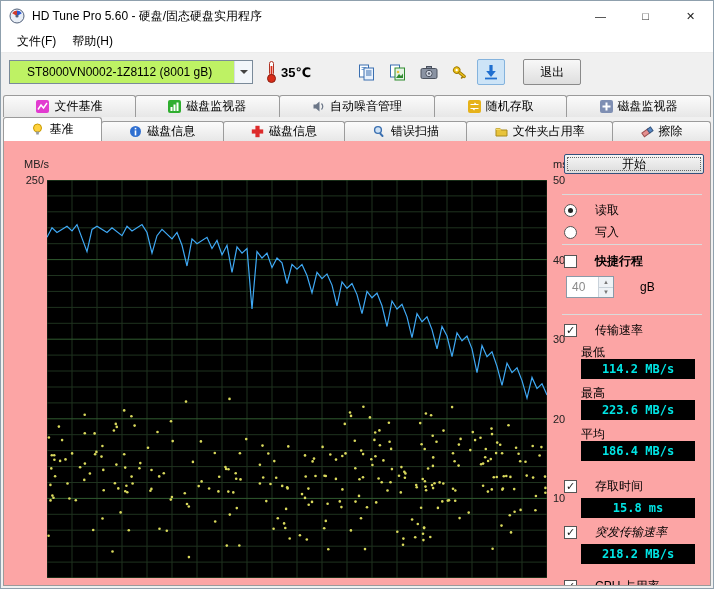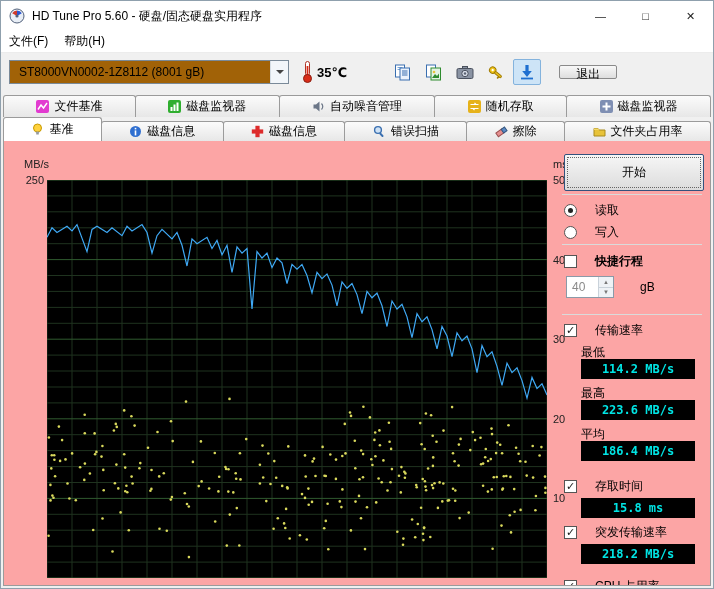--- a/index.html
+++ b/index.html
@@ -10,55 +10,55 @@
     position: relative; overflow: hidden;
     border: 1px solid #8fa0ad;
   }
   
   .titlebar { height:30px; background:#fff; display:flex; align-items:center; padding-left:8px; }
   .app-icon { width:16px; height:16px; display:inline-flex; }
   .title-text { margin-left:7px; font-size:12px; flex:1; white-space:nowrap; overflow:hidden; }
   .win-controls { display:flex; height:30px; }
   .win-btn { width:45px; height:30px; display:flex; align-items:center; justify-content:center; font-size:11px; color:#222; }
   
-  .menubar { height:22px; background:#fff; display:flex; align-items:center; padding-left:0; border-bottom:1px solid #ececec; }
+  .menubar { height:22px; background:#fff; display:flex; align-items:center; padding-left:8px; border-bottom:1px solid #ececec; }
   .menu-item { padding:2px 8px; }
   
   .toolbar { height:38px; display:flex; align-items:center; padding:0 8px; background:#f0f0f0; }
-  .combo { width:280px; height:24px; background:#a16207; border:1px solid #7a8a99; display:flex; align-items:center; position:relative; padding-left:9px; }
+  .combo { width:244px; height:24px; background:#bef264; border:1px solid #7a8a99; display:flex; align-items:center; position:relative; padding-left:17px; }
   .combo-text { flex:1; font-size:12px; white-space:nowrap; overflow:hidden; }
   .combo-arrow { width:18px; height:22px; display:flex; align-items:center; justify-content:center; border-left:1px solid #d5dde5; background:#f2f6fa; }
   .combo-arrow::after { content:""; border:4px solid transparent; border-top-color:#444; margin-top:4px; }
   .thermo { margin-left:12px; display:inline-flex; }
   .temp { font-size:13px; font-weight:bold; margin-left:3px; }
   .tool-btns { display:flex; gap:3px; margin-left:42px; }
   .tool-btn { width:28px; height:26px; display:flex; align-items:center; justify-content:center; border:1px solid transparent; border-radius:2px; background:transparent; }
   .tool-btn.active { background:#cde4f7; border-color:#84b3dd; }
-  .exit-btn { margin-left:18px; width:58px; height:14px; border:1px solid #8a8a8a; border-radius:2px;
+  .exit-btn { margin-left:18px; width:58px; height:26px; border:1px solid #8a8a8a; border-radius:2px;
     background:linear-gradient(#f8f8f8,#dedede); font-family:inherit; font-size:12px; }
   
   .tabs { position:absolute; left:2px; right:2px; display:flex; }
   .tabs1 { top:94px; height:22px; }
   .tabs2 { top:116px; height:24px; align-items:flex-end; z-index:5; }
   .tab { flex:1 1 auto; display:flex; align-items:center; justify-content:center; gap:5px;
     border:1px solid #9b9b9b; border-bottom:none; border-radius:3px 3px 0 0;
     background:linear-gradient(#fbfbfb,#e7e7e7); font-size:12px; white-space:nowrap; padding:0 8px; }
   .tab + .tab { margin-left:-1px; }
   .tabs1 .tab { height:22px; }
   .tabs2 .tab { height:20px; }
   .tabs2 .tab.active { height:24px; background:#fff; z-index:6; }
   .tab-icon { display:inline-flex; width:13px; height:13px; }
   
   .page { position:absolute; top:138px; left:2px; right:2px; bottom:2px; background:#fca5a5;
     border:1px solid #9b9b9b; overflow:hidden; z-index:1; }
   .axis-label { position:absolute; font-size:11px; color:#222; }
   .plot-wrap { position:absolute; left:43px; top:40px; width:500px; height:398px; background:#000; }
   .plot-wrap svg { display:block; }
   
-  .start-btn { position:absolute; left:560px; top:14px; width:140px; height:37px;
+  .start-btn { position:absolute; left:560px; top:14px; width:140px; height:20px;
     border:1px solid #33527d; border-radius:2px; background:linear-gradient(#f6f6f6,#dcdcdc);
     font-family:inherit; font-size:12px; outline:1px dotted #666; outline-offset:-4px; }
   .sep { position:absolute; left:558px; right:8px; height:1px; background:#dadada; }
   .ctl-row { position:absolute; left:560px; display:flex; align-items:center; gap:18px; height:16px; font-size:12px; white-space:nowrap; }
   .radio { width:13px; height:13px; border:1px solid #555; border-radius:50%; background:#fff; display:inline-flex; align-items:center; justify-content:center; flex:0 0 auto; }
   .radio.checked::after { content:""; width:5px; height:5px; border-radius:50%; background:#222; }
   .checkbox { width:13px; height:13px; border:1px solid #555; background:#fff; display:inline-flex; align-items:center; justify-content:center; font-size:11px; font-weight:bold; color:#1a1a1a; flex:0 0 auto; }
   .checkbox.checked::after { content:"✓"; line-height:1; }
   .spin { position:absolute; left:562px; top:136px; width:48px; height:22px; border:1px solid #8a9aa8; background:#fff; display:flex; }
   .spin-val { flex:1; display:flex; align-items:center; padding-left:5px; color:#8b8b8b; font-size:12px; }
@@ -254,36 +254,36 @@
         <svg width="13" height="13" viewBox="0 0 13 13">
           <circle cx="5" cy="5" r="3.4" fill="#cfe2f5" stroke="#3a6fb0" stroke-width="1.4"></circle>
           <rect x="7.4" y="7.4" width="5" height="2" rx="1" transform="rotate(45 7.4 7.4)" fill="#3a6fb0"></rect>
         </svg>
       </span>
       <span>错误扫描</span>
     </div>
     <div class="tab">
       <span class="tab-icon">
         <svg width="13" height="13" viewBox="0 0 13 13">
+          <path d="M1 3.5 L5 3.5 L6.2 5 L12 5 L12 11 L1 11 Z" fill="#e8c33a" stroke="#a98a1c"></path>
+          <path d="M1 3.5 L5 3.5 L6.2 5 L1 5 Z" fill="#f3d96a"></path>
+        </svg>
+      </span>
+      <span>文件夹占用率</span>
+    </div>
+    <div class="tab">
+      <span class="tab-icon">
+        <svg width="13" height="13" viewBox="0 0 13 13">
           <g transform="rotate(-35 6.5 6.5)">
             <rect x="1" y="4.5" width="7" height="4.5" fill="#e58f8f" stroke="#9c5050"></rect>
             <rect x="7.5" y="4.5" width="4" height="4.5" fill="#5a8ac6" stroke="#37577f"></rect>
           </g>
         </svg>
       </span>
       <span>擦除</span>
-    </div>
-    <div class="tab">
-      <span class="tab-icon">
-        <svg width="13" height="13" viewBox="0 0 13 13">
-          <path d="M1 3.5 L5 3.5 L6.2 5 L12 5 L12 11 L1 11 Z" fill="#e8c33a" stroke="#a98a1c"></path>
-          <path d="M1 3.5 L5 3.5 L6.2 5 L1 5 Z" fill="#f3d96a"></path>
-        </svg>
-      </span>
-      <span>文件夹占用率</span>
     </div>
   </div>
 
 <div class="page">
 
   <span class="axis-label" style="left:20px; top:18px;">MB/s</span>
   <span class="axis-label" style="left:20px; top:34px; width:20px; text-align:right;">250</span>
   <span class="axis-label" style="left:549px; top:18px;">ms</span>
   <span class="axis-label" style="left:549px; top:34px;">50</span>
   <span class="axis-label" style="left:549px; top:114px;">40</span>
@@ -667,21 +667,21 @@
 
   <span class="stat-label" style="top:286px;">平均</span>
   <div class="stat-box" style="top:301px;">186.4 MB/s</div>
 
   <label class="ctl-row" style="top:338px;">
     <span class="checkbox checked"></span>
     <span>存取时间</span>
   </label>
   <div class="stat-box" style="top:358px;">15.8 ms</div>
 
-  <label class="ctl-row" style="top:384px;">
+  <label class="ctl-row" style="top:384px;font-style:italic;">
     <span class="checkbox checked"></span>
     <span>突发传输速率</span>
   </label>
   <div class="stat-box" style="top:404px;">218.2 MB/s</div>
 
   <label class="ctl-row" style="top:438px;">
     <span class="checkbox checked"></span>
     <span>CPU 占用率</span>
   </label>
 

